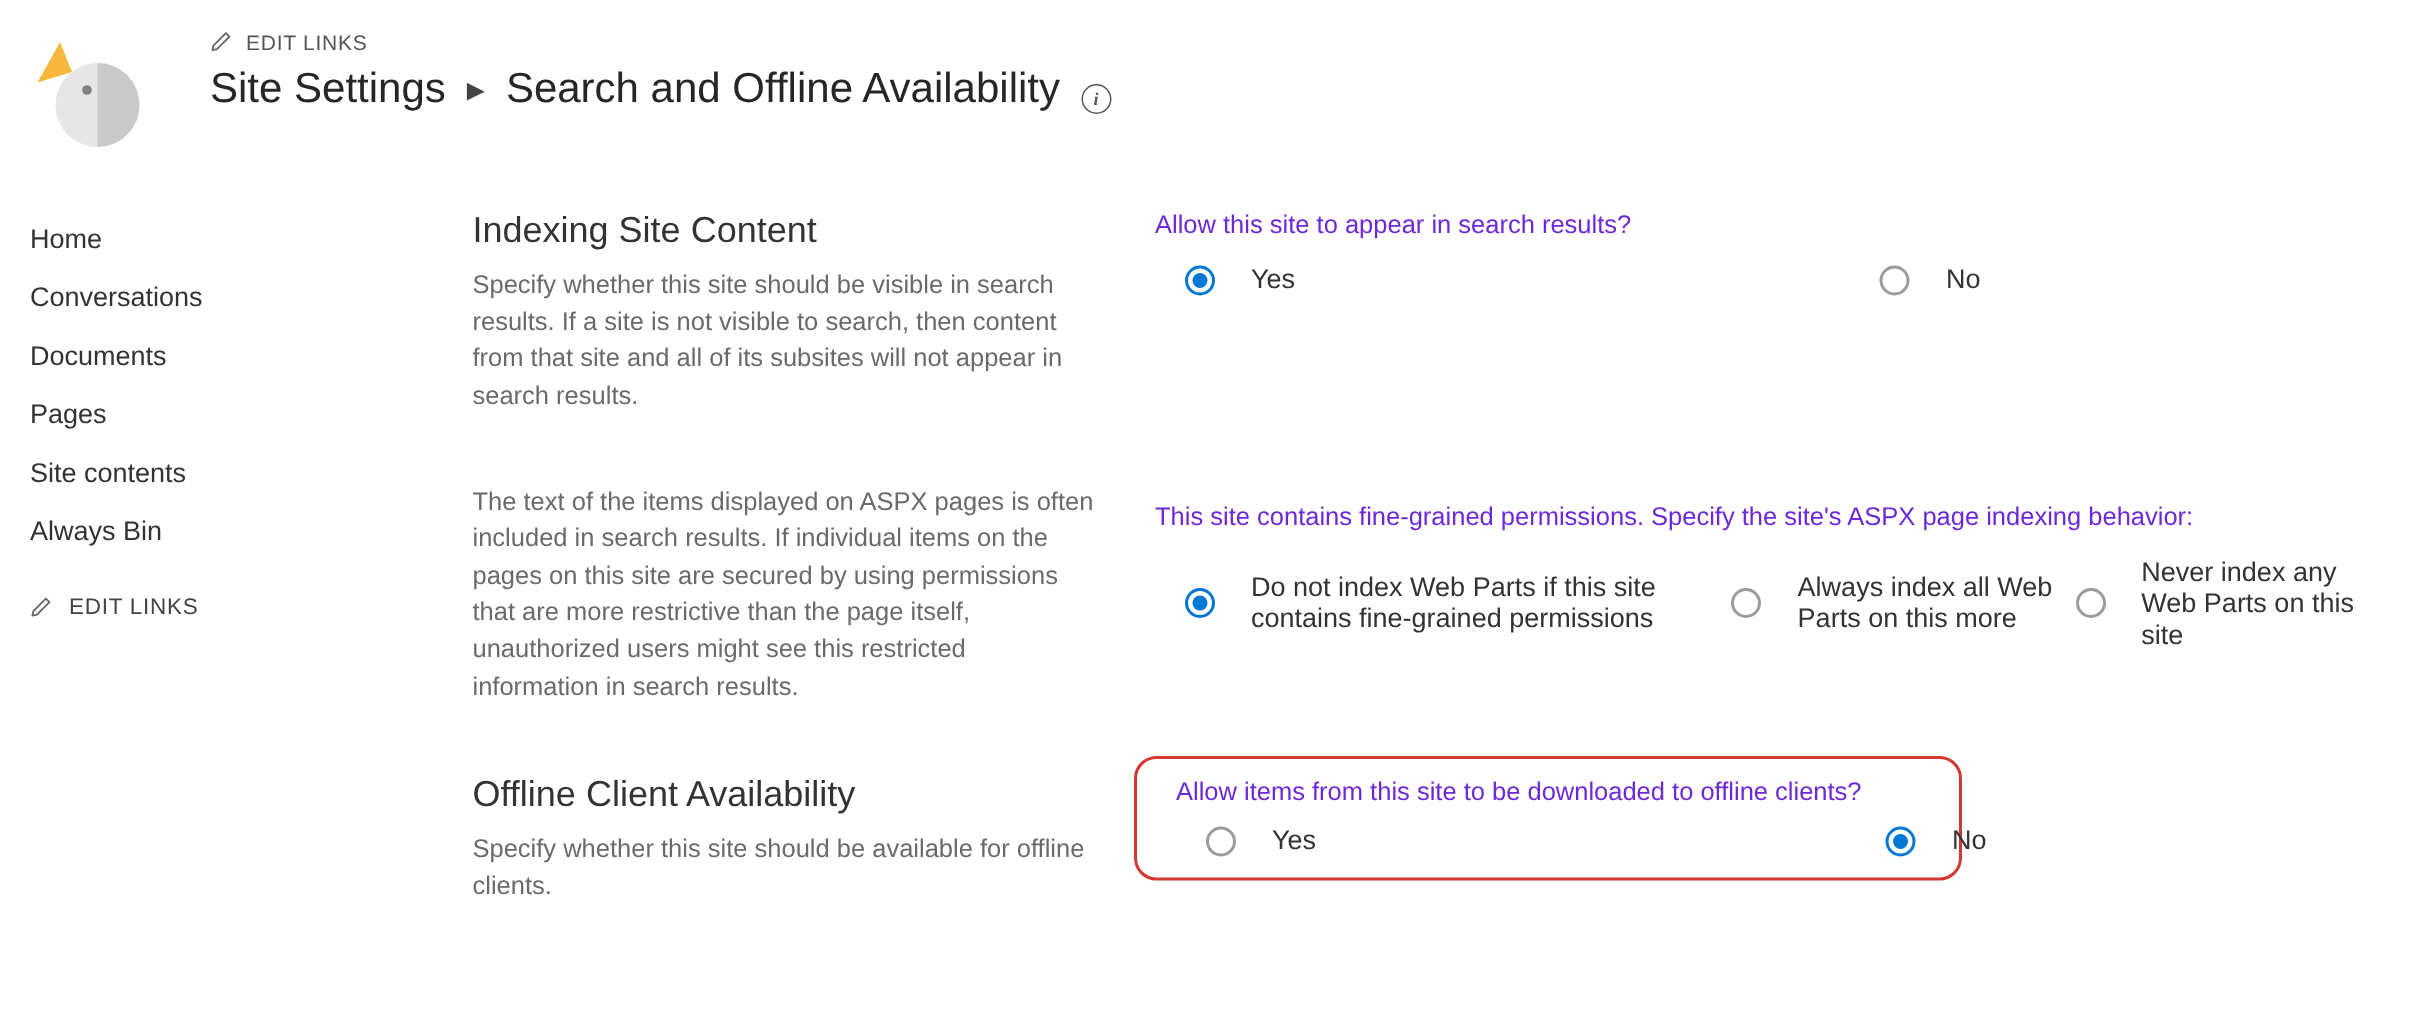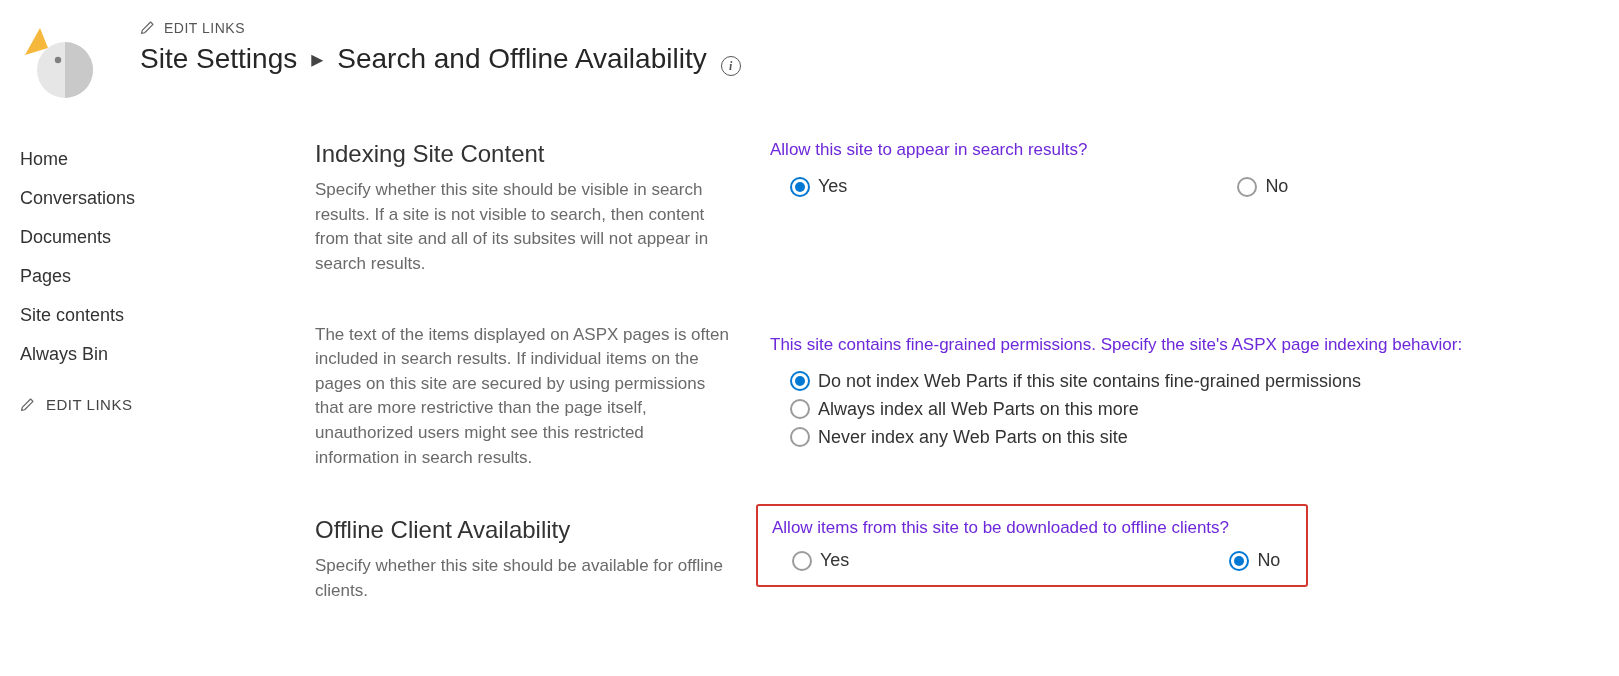--- a/index.html
+++ b/index.html
@@ -146,29 +146,29 @@
   padding-left: 20px;
 }
 .radio-row-tight {
   display: flex;
   align-items: center;
   gap: 380px;
   padding-left: 20px;
 }
 .radio-stack {
   display: flex;
-  flex-direction: column;
+  flex-direction: row;
   gap: 7px;
   padding-left: 20px;
   margin-top: 16px;
 }
 .radio-option {
   display: flex;
   align-items: center;
-  gap: 8px;
+  gap: 24px;
   font-size: 18px;
   color: #333;
   cursor: pointer;
 }
 .radio-circle {
   width: 20px;
   height: 20px;
   border-radius: 50%;
   border: 2.5px solid #9b9b9b;
   display: inline-flex;
@@ -180,22 +180,22 @@
   border-color: #0078d4;
 }
 .radio-dot {
   width: 10px;
   height: 10px;
   border-radius: 50%;
   background: #0078d4;
 }
 .highlight-box {
   border: 2px solid #d4372f;
-  border-radius: 3px;
-  padding: 12px 14px 14px 14px;
+  border-radius: 15px;
+  padding: 12px 14px 14px 26px;
   margin-left: -14px;
   margin-top: -12px;
   width: 552px;
 }
 .highlight-box .control-question {
   margin-bottom: 12px;
 }
 </style>
 </head>
 <body>

